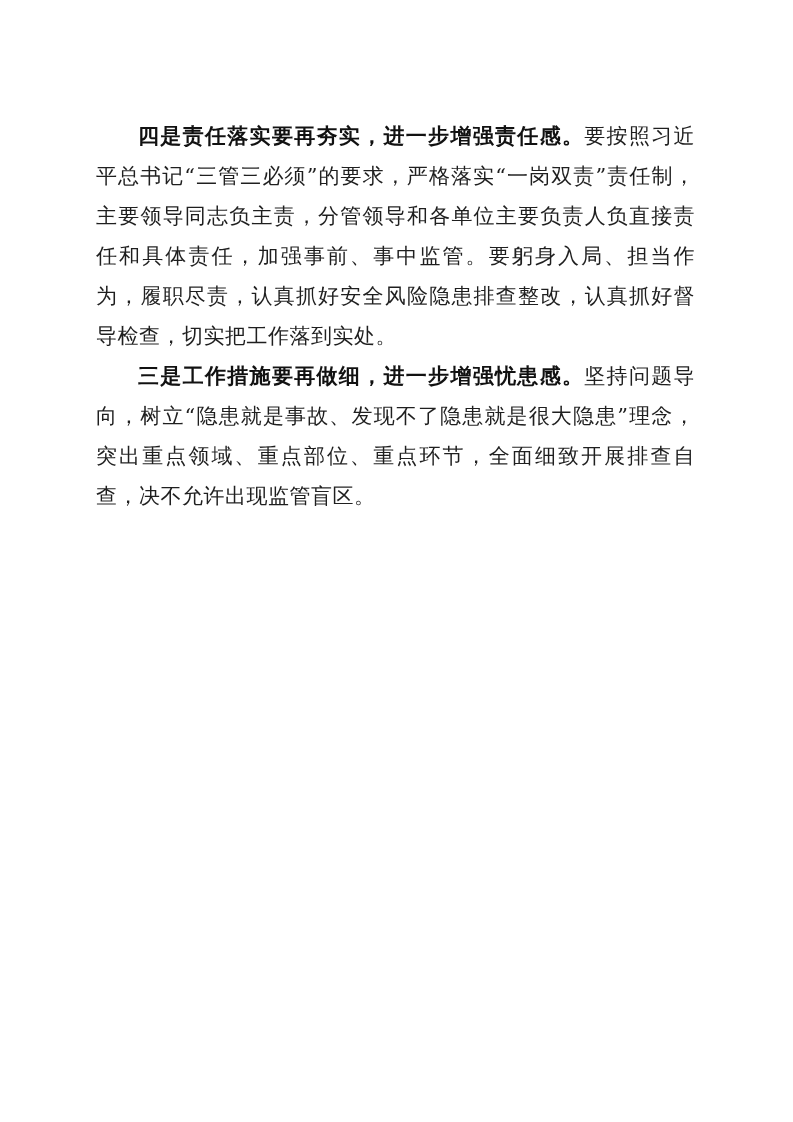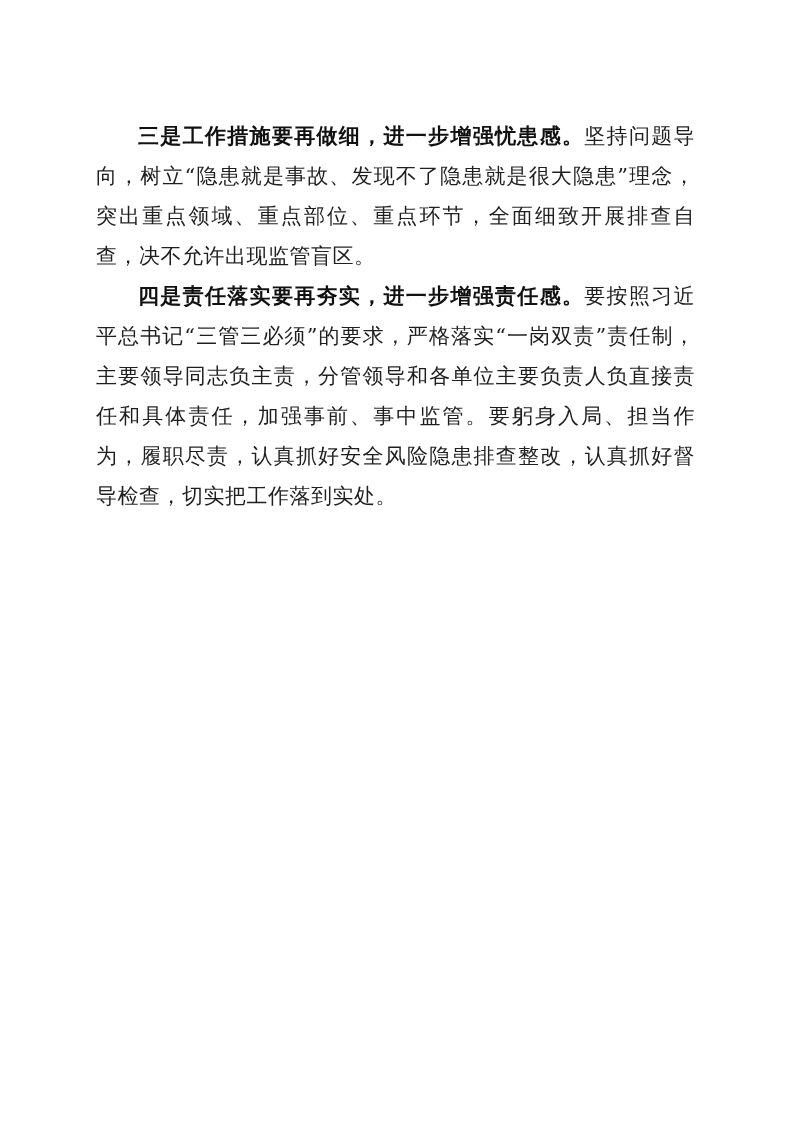--- a/index.html
+++ b/index.html
@@ -37,16 +37,16 @@
   }
   .para-body {
     font-weight: 400;
   }
 </style>
 </head>
 <body>
 
 <div class="page">
   <div class="content">
+    <p class="para"><span class="para-lead">四是责任落实要再夯实，进一步增强责任感。</span><span class="para-body">要按照习近平总书记“三管三必须”的要求，严格落实“一岗双责”责任制，主要领导同志负主责，分管领导和各单位主要负责人负直接责任和具体责任，加强事前、事中监管。要躬身入局、担当作为，履职尽责，认真抓好安全风险隐患排查整改，认真抓好督导检查，切实把工作落到实处。</span></p>
     <p class="para"><span class="para-lead">三是工作措施要再做细，进一步增强忧患感。</span><span class="para-body">坚持问题导向，树立“隐患就是事故、发现不了隐患就是很大隐患”理念，突出重点领域、重点部位、重点环节，全面细致开展排查自查，决不允许出现监管盲区。</span></p>
-    <p class="para"><span class="para-lead">四是责任落实要再夯实，进一步增强责任感。</span><span class="para-body">要按照习近平总书记“三管三必须”的要求，严格落实“一岗双责”责任制，主要领导同志负主责，分管领导和各单位主要负责人负直接责任和具体责任，加强事前、事中监管。要躬身入局、担当作为，履职尽责，认真抓好安全风险隐患排查整改，认真抓好督导检查，切实把工作落到实处。</span></p>
   </div>
 </div>
 
 </body></html>

